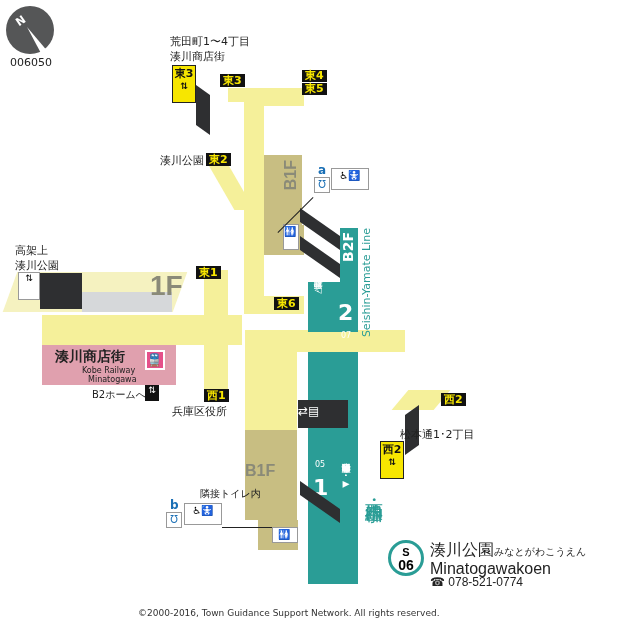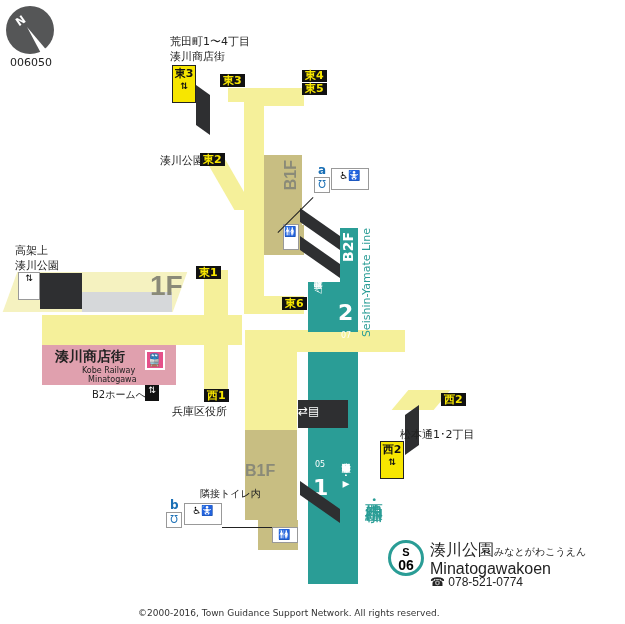--- a/index.html
+++ b/index.html
@@ -81,23 +81,23 @@
 <div class="abs dark" style="left:196px;top:90px;width:14px;height:40px;transform:skewY(35deg);"></div>
 <div class="abs dark" style="left:300px;top:222px;width:40px;height:14px;transform:skewY(35deg);"></div>
 <div class="abs dark" style="left:300px;top:250px;width:40px;height:14px;transform:skewY(35deg);"></div>
 <div class="abs dark" style="left:298px;top:400px;width:50px;height:28px;"><span style="color:#fff;font-size:12px;">⇄▤</span></div>
 <div class="abs dark" style="left:300px;top:495px;width:40px;height:14px;transform:skewY(35deg);"></div>
 <div class="abs dark" style="left:405px;top:410px;width:14px;height:40px;transform:skewY(-35deg);"></div>
 
 <div class="exit-tag" style="left:220px;top:74px;">東3</div>
 <div class="exit-tag stack" style="left:302px;top:70px;">東4</div>
 <div class="exit-tag stack" style="left:302px;top:83px;">東5</div>
-<div class="exit-tag" style="left:200px;top:153px;">東2</div>
+<div class="exit-tag" style="left:206px;top:153px;">東2</div>
 <div class="exit-tag" style="left:196px;top:266px;">東1</div>
-<div class="exit-tag" style="left:282px;top:297px;">東6</div>
+<div class="exit-tag" style="left:274px;top:297px;">東6</div>
 <div class="exit-tag" style="left:204px;top:389px;">西1</div>
 <div class="exit-tag" style="left:441px;top:393px;">西2</div>
 
 <div class="exit-yellow" style="left:172px;top:65px;width:24px;height:38px;">
   <div>東3</div>
   <div style="font-size:9px;">⇅</div>
 </div>
 <div class="exit-yellow" style="left:380px;top:441px;width:24px;height:38px;">
   <div>西2</div>
   <div style="font-size:9px;">⇅</div>

